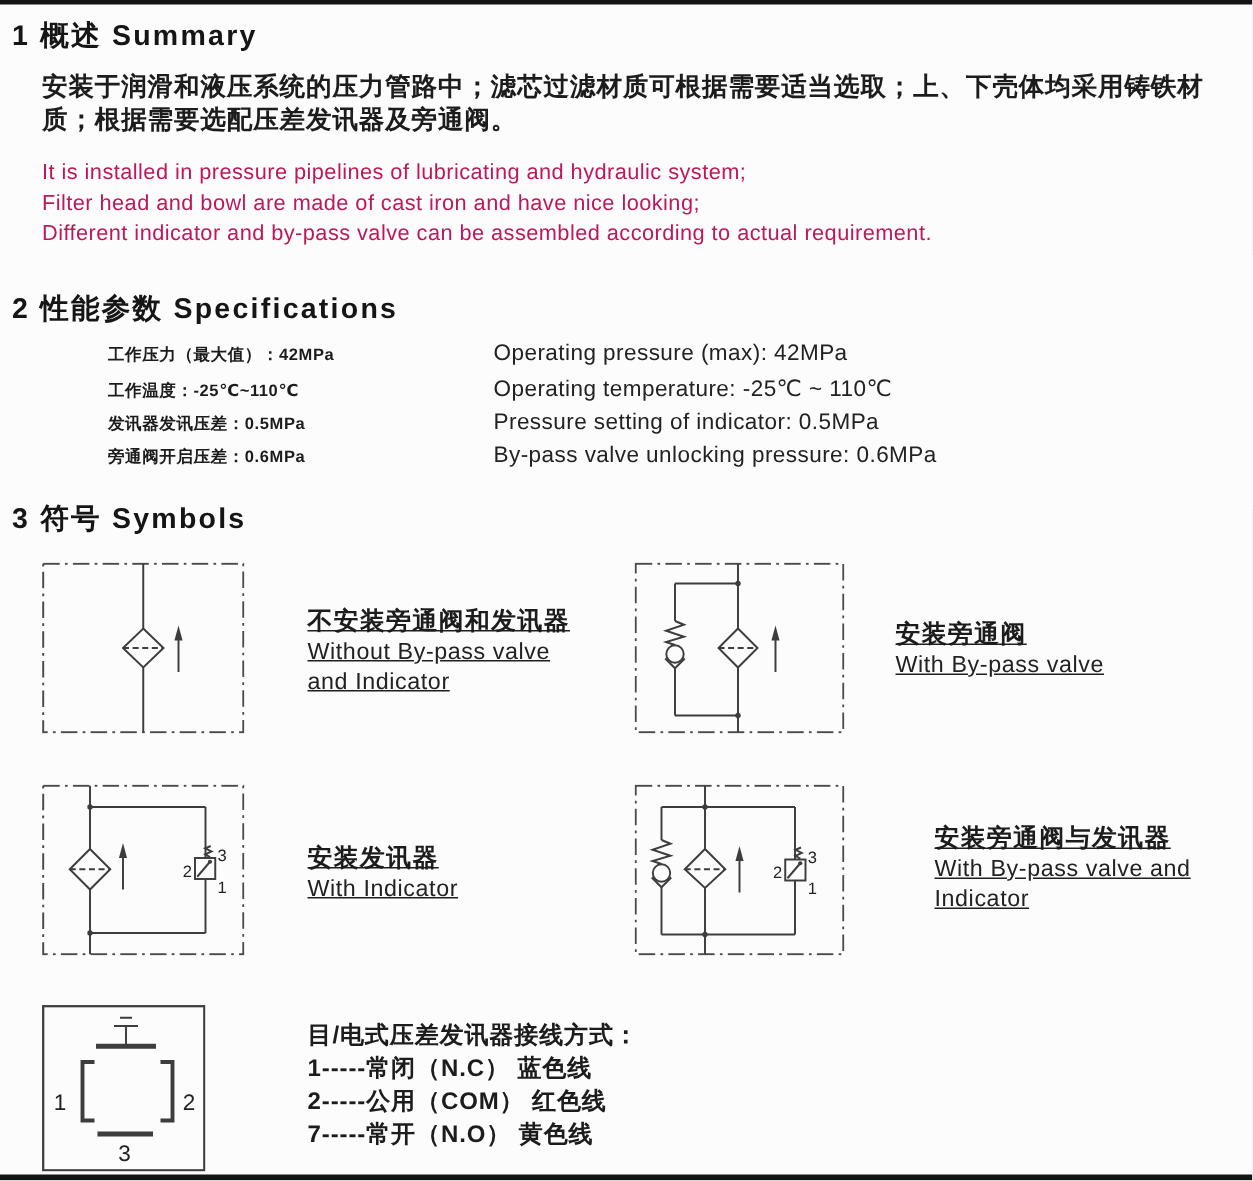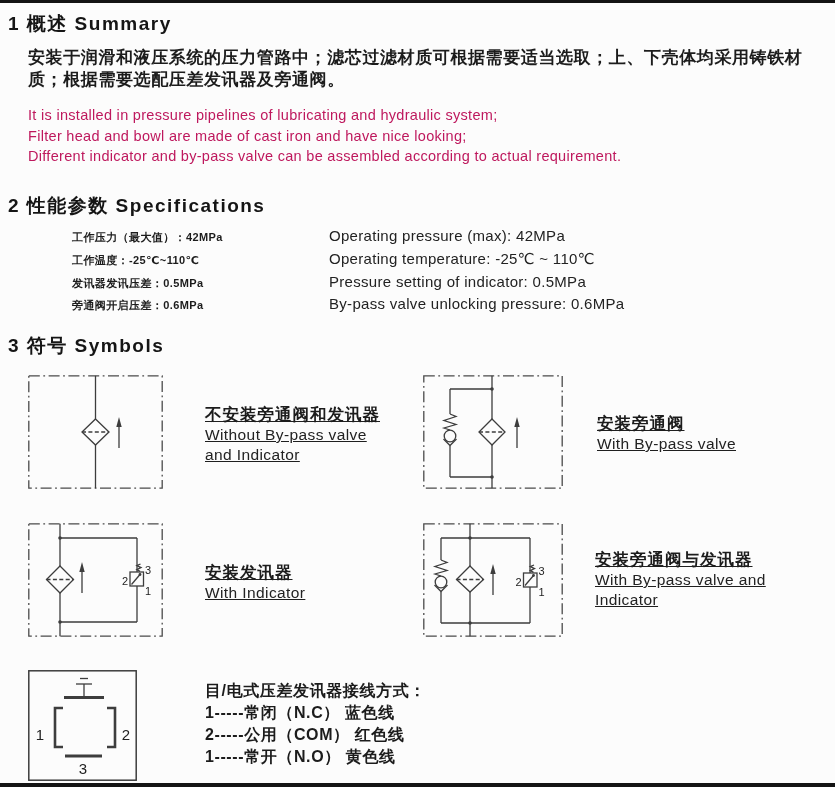--- a/index.html
+++ b/index.html
@@ -206,21 +206,21 @@
     <g>
       <rect class="st" x="100.5" y="50" width="13.5" height="14"></rect>
       <line class="st" x1="102" y1="62.5" x2="110.5" y2="52.5"></line>
       <circle class="dot" cx="110.5" cy="52.5" r="1.4"></circle>
       <polyline class="st" points="111,42 107.3,43.6 111.5,45.6 107.3,47.6 110.5,49.4"></polyline>
       <text class="pin" x="98.5" y="62.5" text-anchor="end">2</text>
       <text class="pin" x="115.5" y="52">3</text>
       <text class="pin" x="115.5" y="73">1</text>
     </g>
   </svg>
-  <div class="symlabel" style="left:595px;top:548px;">
+  <div class="symlabel" style="left:623px;top:548px;">
     <div class="cn">安装旁通阀与发讯器</div>
     <div class="en">With By-pass valve and</div>
     <div class="en">Indicator</div>
   </div>
 
   <svg class="diag" style="left:28px;top:670px;" width="109" height="111" viewBox="0 0 109 111">
     <rect class="solidbox" x="0.8" y="0.8" width="107.4" height="109.4"></rect>
     <g class="st">
       <line x1="52" y1="8.5" x2="60" y2="8.5"></line>
       <line x1="48" y1="14" x2="64" y2="14"></line>
@@ -231,17 +231,17 @@
     <polyline class="st bracket" points="79,38 87,38 87,77 79,77"></polyline>
     <line class="st thick" x1="37" y1="86" x2="74" y2="86"></line>
     <text class="cpin" x="12" y="70" text-anchor="middle">1</text>
     <text class="cpin" x="98" y="70" text-anchor="middle">2</text>
     <text class="cpin" x="55" y="104" text-anchor="middle">3</text>
   </svg>
   <div class="wiring">
     <div class="wline">目/电式压差发讯器接线方式：</div>
     <div class="wline">1-----常闭（N.C） 蓝色线</div>
     <div class="wline">2-----公用（COM） 红色线</div>
-    <div class="wline">1-----常开（N.O） 黄色线</div>
+    <div class="wline">7-----常开（N.O） 黄色线</div>
   </div>
 
   <div class="rule bottom"></div>
 </div>
 
 </body></html>

